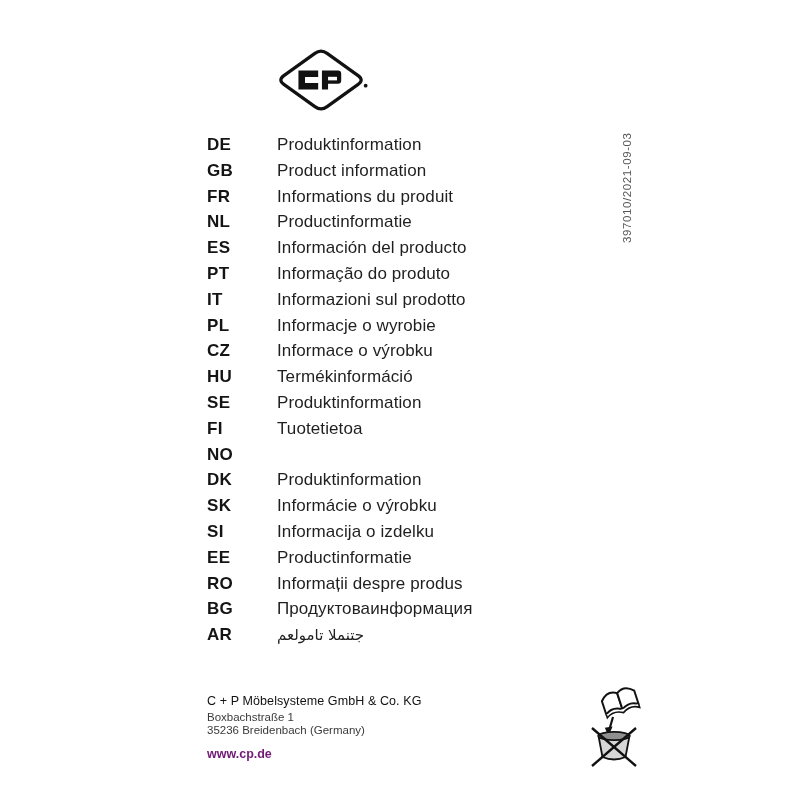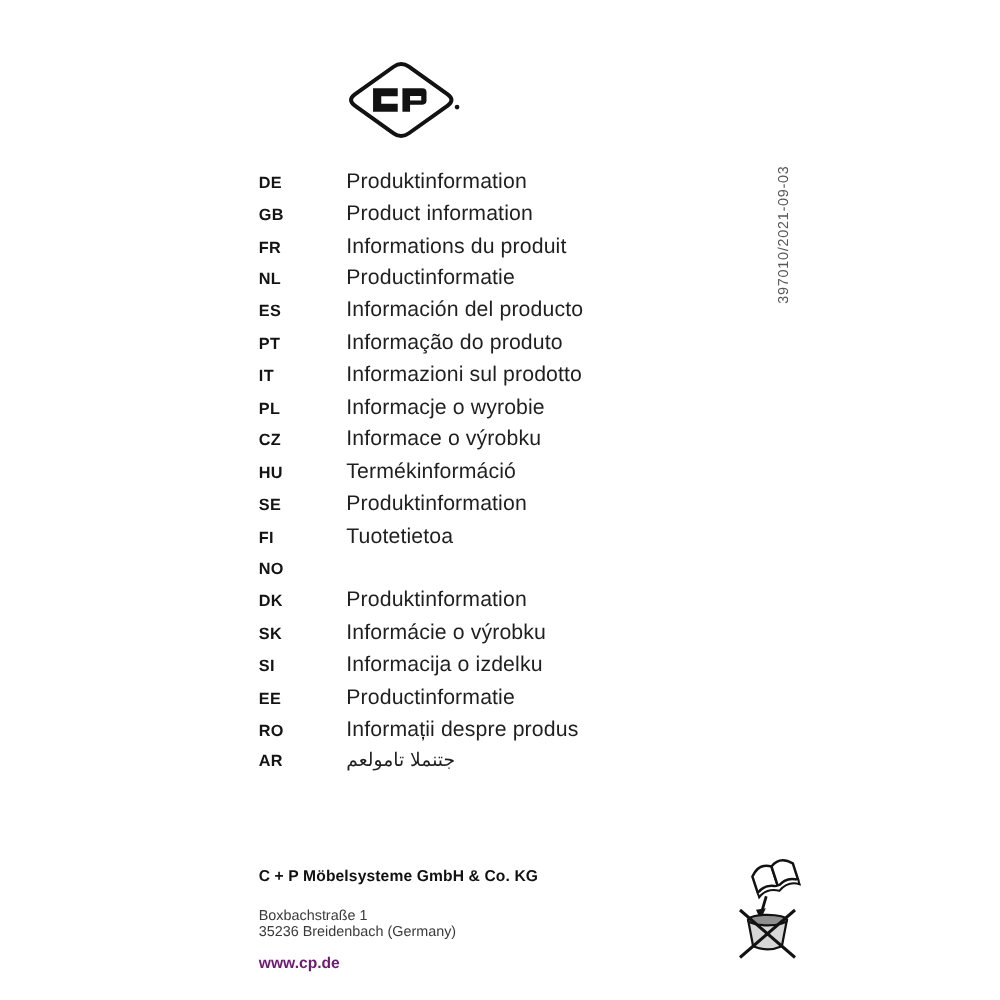--- a/index.html
+++ b/index.html
@@ -6,34 +6,34 @@
   html,body { width:800px; height:800px; background:#ffffff; }
   body { font-family:"Liberation Sans", sans-serif; color:#1a1a1a; }
   .page { position:relative; width:800px; height:800px; overflow:hidden; background:#fff; }
 
   
   .logo-wrap { position:absolute; left:274px; top:42px; width:94px; height:76px; }
 
   
   .lang-list { position:absolute; left:207px; top:132px; }
   .lang-row { display:flex; align-items:baseline; height:25.8px; line-height:25.8px; }
-  .lang-code { width:70px; font-weight:bold; font-size:13px; color:#141414; letter-spacing:0.3px; }
+  .lang-code { width:70px; font-weight:bold; font-size:17px; color:#141414; letter-spacing:0.3px; }
   .lang-label { font-size:17px; color:#1f1f1f; letter-spacing:0.1px; white-space:nowrap; }
   .reversed-arabic { direction:ltr; unicode-bidi:bidi-override; font-family:"DejaVu Sans", sans-serif; font-size:15px;text-align:right; }
 
   
   .doc-number {
     position:absolute; left:621px; top:243px;
     transform:rotate(-90deg); transform-origin:0 0;
     font-size:11.5px; letter-spacing:0.6px; color:#575757; white-space:nowrap;
   }
 
   
   .footer { position:absolute; left:207px; top:694px; color:#2d2d2d; }
-  .footer-company { font-weight:bold; font-size:12.5px; color:#111; margin-bottom:19px; letter-spacing:0.1px; }
+  .footer-company { font-weight:normal; font-size:12.5px; color:#111; margin-bottom:3px; letter-spacing:0.1px; }
   .footer-line { font-size:11.5px; line-height:12.5px; color:#3a3a3a; }
   .footer-site { font-weight:bold; font-size:12.5px; color:#701a75; margin-top:11px; }
 
   
   .disposal-wrap { position:absolute; left:583px; top:682px; width:70px; height:92px; }
 </style>
 </head>
 <body>
 
 <div class="page">
@@ -114,20 +114,24 @@
       </div>
       <div class="lang-row">
         <span class="lang-code">EE</span>
         <span class="lang-label">Productinformatie</span>
       </div>
       <div class="lang-row">
         <span class="lang-code">RO</span>
         <span class="lang-label">Informații despre produs</span>
       </div>
       <div class="lang-row">
+        <span class="lang-code">BG</span>
+        <span class="lang-label">Продуктоваинформация</span>
+      </div>
+      <div class="lang-row">
         <span class="lang-code">AR</span>
         <span class="lang-label reversed-arabic">معلومات المنتج</span>
       </div>
     </div>
 
   <div class="doc-number">397010/2021-09-03</div>
 
   <div class="footer">
     <div class="footer-company">C + P Möbelsysteme GmbH &amp; Co. KG</div>
     <div class="footer-line">Boxbachstraße 1</div>

